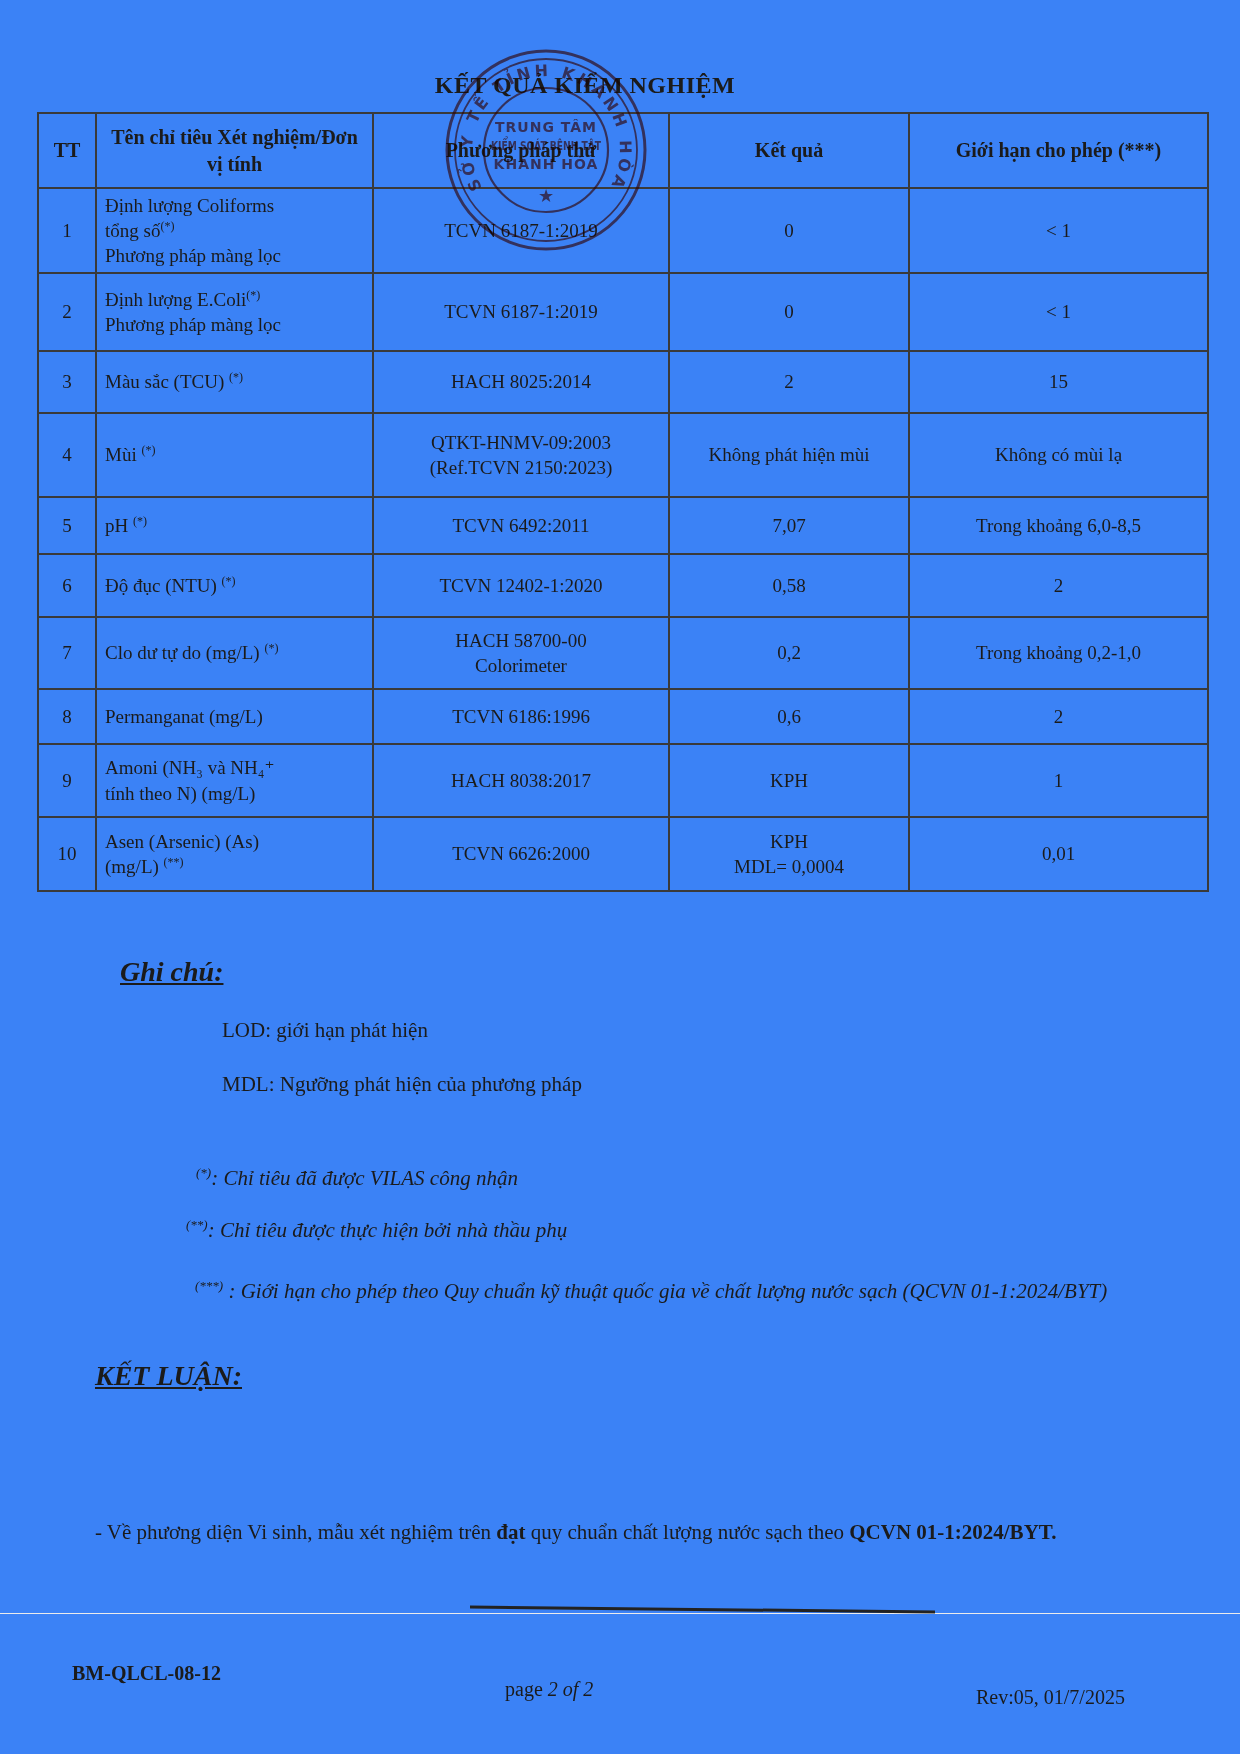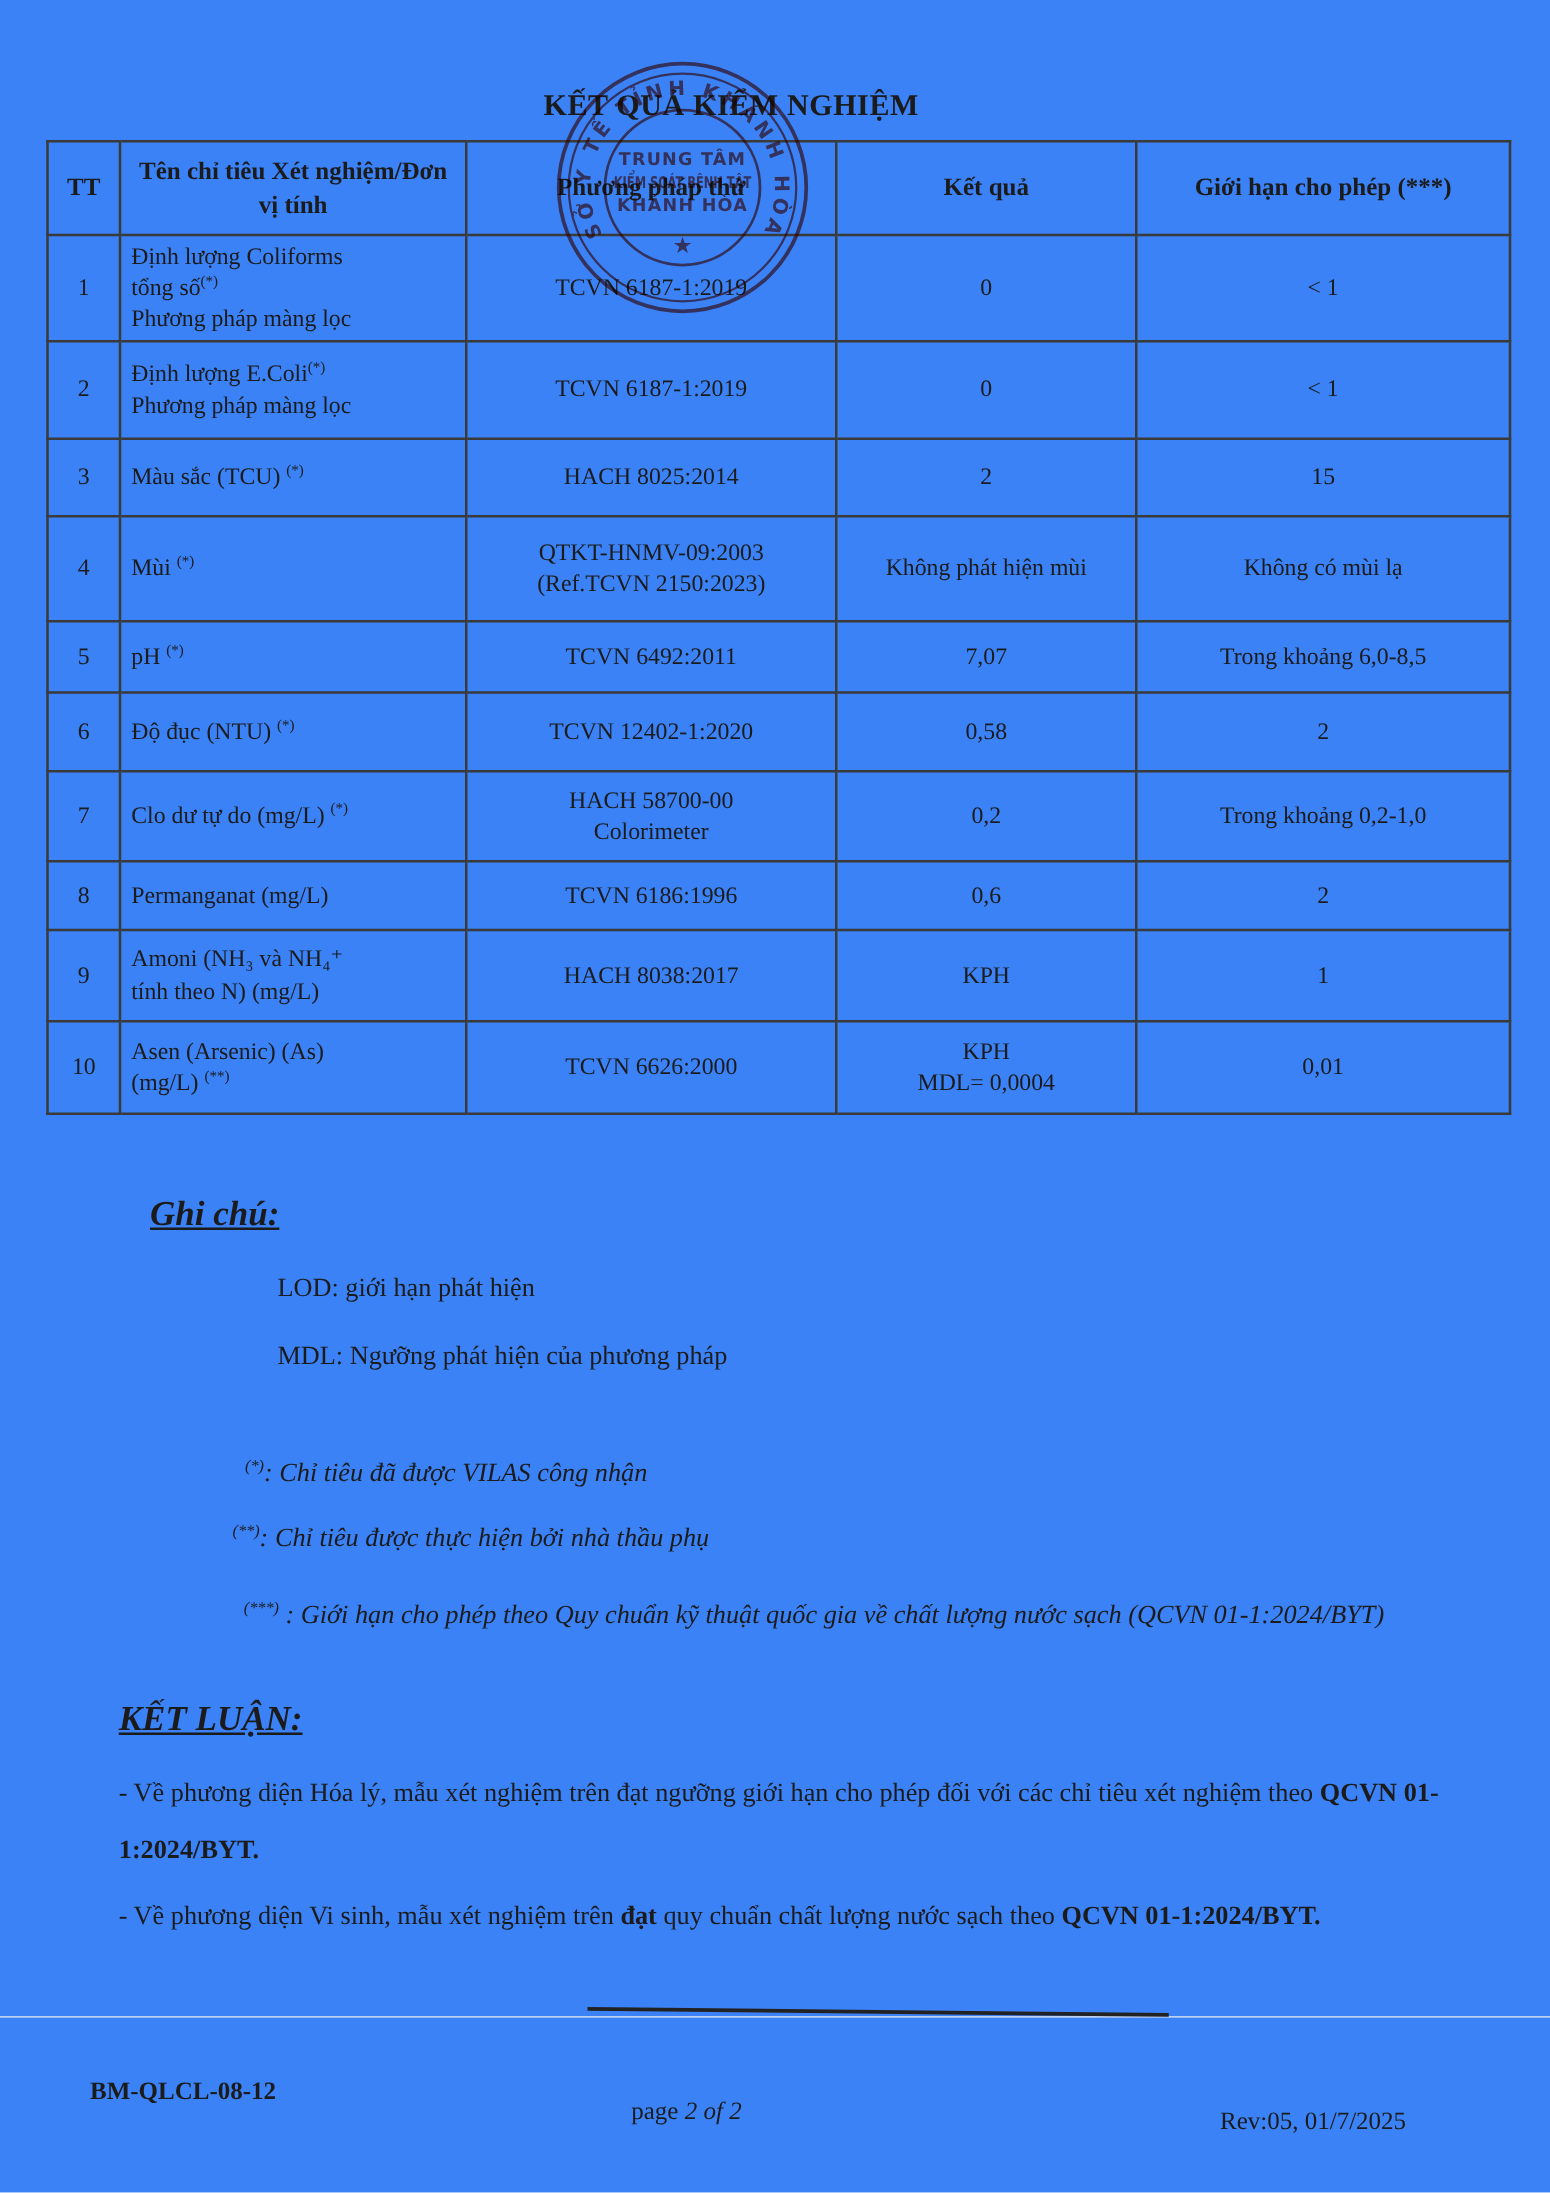--- a/index.html
+++ b/index.html
@@ -293,21 +293,20 @@
   <h2 class="ghichu-h">Ghi chú:</h2>
   <div class="notes-list">
     <div class="note-line">LOD: giới hạn phát hiện</div>
     <div class="note-line">MDL: Ngưỡng phát hiện của phương pháp</div>
   </div>
   <div class="supnote supnote-1"><sup class="mk">(*)</sup><span>:  Chỉ tiêu đã được VILAS công nhận</span></div>
   <div class="supnote supnote-2"><sup class="mk">(**)</sup><span>: Chỉ tiêu được thực hiện bởi nhà thầu phụ</span></div>
   <div class="supnote supnote-3"><sup class="mk">(***)</sup><span> : Giới hạn cho phép theo Quy chuẩn kỹ thuật quốc gia về chất lượng nước sạch (QCVN 01-1:2024/BYT)</span></div>
 
   <h2 class="ketluan-h">KẾT LUẬN:</h2>
-  <p class="concl concl-1"><span>- Về phương diện Hóa lý, mẫu xét nghiệm trên đạt ngưỡng giới hạn cho phép đối với các chỉ tiêu xét nghiệm theo </span><b>QCVN 01-1:2024/BYT.</b></p>
   <p class="concl concl-2"><span>- Về phương diện Vi sinh, mẫu xét nghiệm trên </span><b>đạt</b><span> quy chuẩn chất lượng nước sạch theo </span><b>QCVN 01-1:2024/BYT.</b></p>
 
   <div class="crease"></div>
   <div class="sig-line"></div>
 
   <div class="foot foot-left">BM-QLCL-08-12</div>
   <div class="foot foot-center"><span>page </span><i>2 of 2</i></div>
   <div class="foot foot-right">Rev:05, 01/7/2025</div>
 
 </div>

